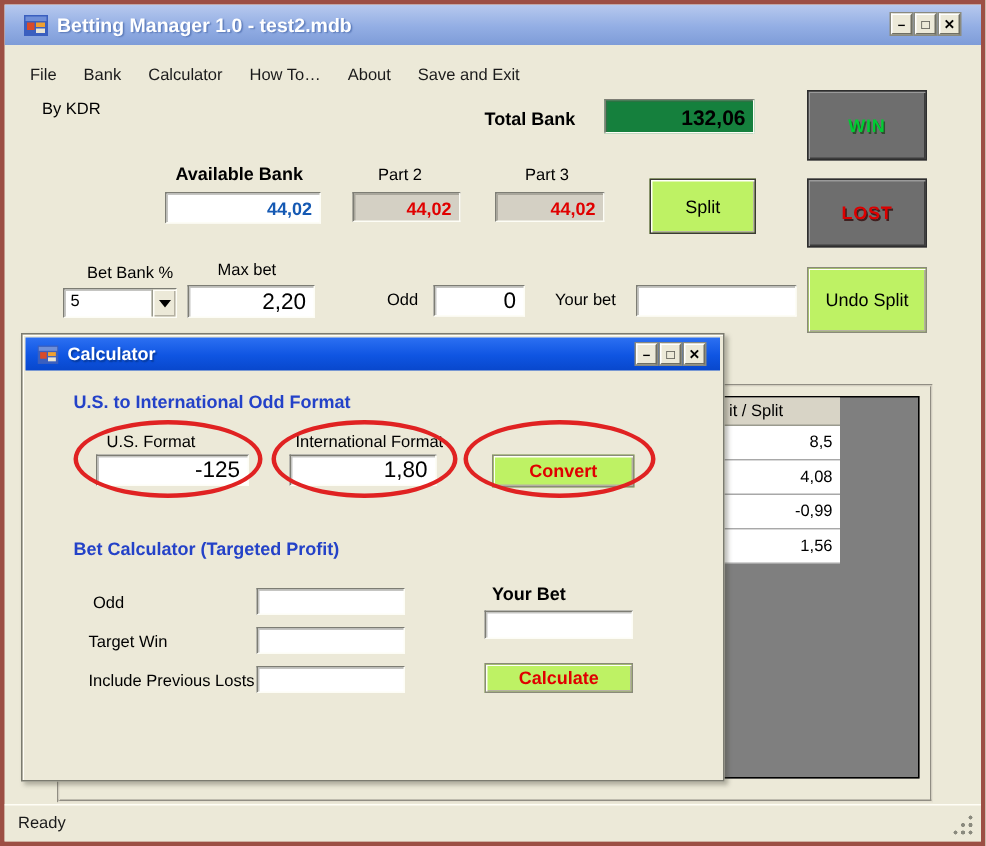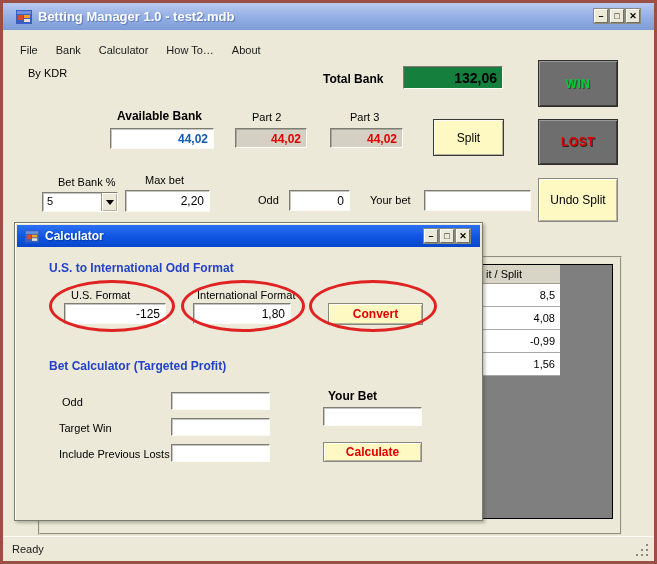--- a/index.html
+++ b/index.html
@@ -31,27 +31,27 @@
   .menubar { position:absolute; left:0; right:0; top:27px; height:24px; display:flex; align-items:center; padding-left:8px; }
   .menu-item { font-size:11px; color:#1a1a1a; padding:4px 9px;margin-top:16px; }
 
   
   .lbl { position:absolute; font-size:11px; color:#000; white-space:nowrap; }
   .lbl.b { font-weight:bold; font-size:12px; }
   .sunken {
     position:absolute; background:#fff;
     border:1px solid; border-color:#7d7d74 #fdfdf6 #fdfdf6 #7d7d74;
     box-shadow:inset 1px 1px 0 rgba(90,90,80,.35);
-    font-size:12px; font-family:"Liberation Sans",sans-serif;
+    font-size:15px; font-family:"Liberation Sans",sans-serif;
     padding:0 5px; outline:none;
   }
   input.sunken { display:block; }
   .num { text-align:right; }
   .btn {
-    position:absolute; background:#fef9c3; font-size:11px; color:#000;
+    position:absolute; background:#bef264; font-size:11px; color:#000;
     border:1px solid #8a8a7a; box-shadow:inset 1px 1px 0 #fffef8, inset -1px -1px 0 #b5b1a2;
     display:flex; align-items:center; justify-content:center; cursor:default;
     font-family:"Liberation Sans",sans-serif;
   }
   .btn.dark-edge { border:1px solid #3a3a34; }
   .btn.red { color:#e00000; font-weight:bold; font-size:12px; }
   .bigbtn {
     position:absolute; background:#6e6e6e; border:1px solid #2e2e2e;
     box-shadow:inset 1px 1px 0 #9a9a9a, inset -1px -1px 0 #3c3c3c;
     display:flex; align-items:center; justify-content:center;
@@ -126,20 +126,21 @@
       <div class="win-btn">✕</div>
     </div>
   </div>
 
   <div class="menubar">
     <span class="menu-item">File</span>
     <span class="menu-item">Bank</span>
     <span class="menu-item">Calculator</span>
     <span class="menu-item">How To…</span>
     <span class="menu-item">About</span>
+    <span class="menu-item">Save and Exit</span>
   </div>
 
   <div class="lbl" style="left:25px; top:64px;">By KDR</div>
 
   <div class="lbl b" style="left:320px; top:69px;">Total Bank</div>
   <div class="sunken num" style="left:400px; top:63px; width:100px; height:23px; background:#15803d; font-size:14px; font-weight:bold; padding-top:3px;">132,06</div>
 
   <div class="bigbtn win" style="left:535px; top:57px; width:80px; height:47px;">WIN</div>
   <div class="bigbtn lost" style="left:535px; top:116px; width:80px; height:46px;">LOST</div>
 

